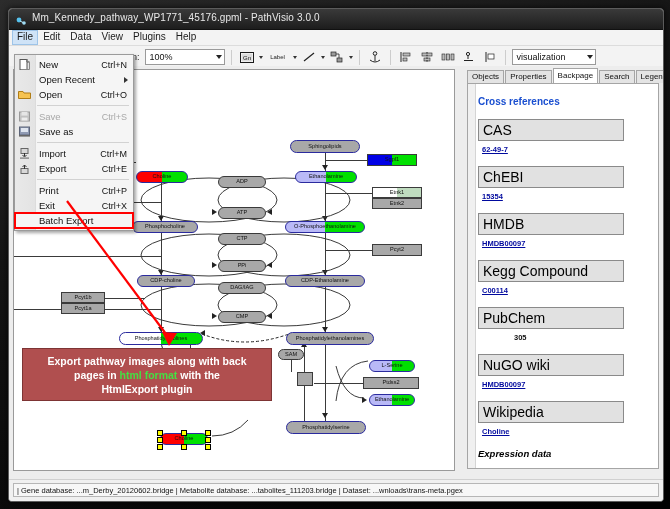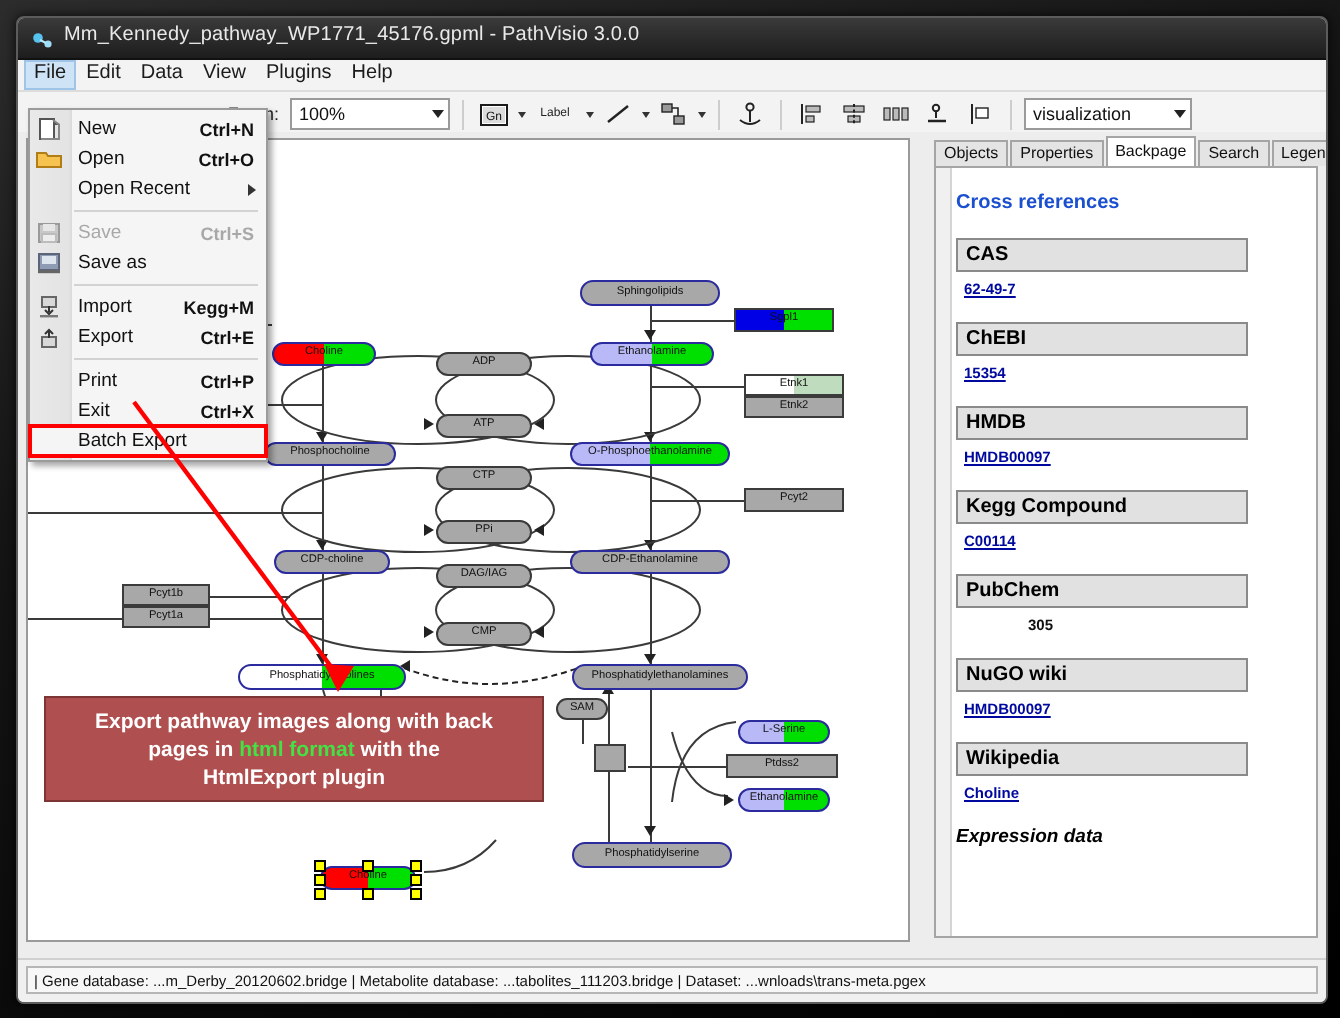--- a/index.html
+++ b/index.html
@@ -88,21 +88,21 @@
   .tab{font-size:8px;color:#111;background:#e4e4e4;border:1px solid #a5a5a5;border-bottom:none;
     padding:1px 4px 1px 4px;margin-right:1px;line-height:10px;}
   .tab.sel{background:#fff;font-weight:normal;padding:2px 4px 2px 4px;}
   .panel-body{position:absolute;left:8px;top:14px;width:190px;height:384px;background:#fff;
     border:1px solid #a5a5a5;overflow:hidden;}
   .panel-scroll{position:absolute;left:0;top:0;width:7px;height:100%;background:#f0f0f0;
     border-right:1px solid #d4d4d4;}
   .panel-content{position:absolute;left:10px;top:0;right:2px;}
   .xref-title{font-size:10px;font-weight:bold;color:#1a4fd0;margin-top:12px;}
   .xref-head{margin-top:12px;border:1px solid #8a8a8a;background:#e1e1e1;
-    font-size:10px;font-weight:bold;color:#000;padding:2px 4px;width:146px;box-sizing:border-box;}
+    font-size:14px;font-weight:normal;color:#000;padding:2px 4px;width:146px;box-sizing:border-box;}
   .xref-val{font-size:7.5px;color:#00099e;margin-top:4px;margin-left:4px;
     text-decoration:underline;font-weight:bold;}
   .xref-val.plain{color:#111;text-decoration:none;margin-left:36px;}
   .expr-title{margin-top:12px;font-size:9.5px;font-weight:bold;color:#000;font-style:italic;}
 
   
   .statusbar{position:absolute;left:0;top:470px;width:654px;height:21px;background:#f0f0f0;
     border-top:1px solid #d0d0d0;}
   .status-field{position:absolute;left:4px;top:3px;width:646px;height:14px;
     border:1px solid #b6b6b6;background:#f7f7f7;font-size:7.5px;color:#111;
@@ -110,21 +110,21 @@
 
   
   .menu{position:absolute;left:5px;top:45px;width:118px;background:#f5f5f5;
     border:1px solid #9b9b9b;box-shadow:2px 2px 3px rgba(0,0,0,.35);z-index:50;
     padding:2px 0;}
   .menu .gutter{position:absolute;left:0;top:0;width:20px;height:100%;
     background:linear-gradient(90deg,#e9e9e9,#e3e3e3);border-right:1px solid #dcdcdc;}
   .menu-item{position:relative;height:15px;display:flex;align-items:center;font-size:9.5px;
     color:#111;padding-left:24px;z-index:2;}
   .menu-item.disabled{color:#a8a8a8;}
-  .menu-item .acc{position:absolute;right:6px;font-size:9px;font-weight:bold;}
+  .menu-item .acc{position:absolute;right:6px;font-size:9px;}
   .menu-item .sub{position:absolute;right:5px;width:0;height:0;
     border-top:3px solid transparent;border-bottom:3px solid transparent;border-left:4px solid #333;}
   .menu-item .mico{position:absolute;left:3px;top:2px;width:13px;height:11px;}
   .menu-sep{height:1px;background:#d2d2d2;margin:3px 4px 3px 22px;position:relative;z-index:2;}
   .menu-item.highlight{outline:2px solid #ff0000;outline-offset:-1px;background:#f5f5f5;}
 </style>
 </head>
 <body>
 
 <div id="root">
@@ -491,32 +491,32 @@
               <rect x="2" y="0.5" width="7" height="10" fill="#fff" stroke="#555"></rect>
               <path d="M9 0.5 L9 3 L11.5 3" fill="#e8e8e8" stroke="#555"></path>
               <path d="M8.5 1 L11.5 3.2 L11.5 10.5 L2.5 10.5" fill="none" stroke="#888"></path>
             </svg>
         </span>
         <span>New</span>
         <span class="acc">Ctrl+N</span>
       </div>
 
       <div class="menu-item">
+        <span>Open Recent</span>
+        <span class="sub"></span>
+      </div>
+
+      <div class="menu-item">
         <span class="mico">
           <svg width="13" height="11" viewBox="0 0 13 11">
               <path d="M0.5 2.5 L5 2.5 L6 4 L12.5 4 L12.5 9.5 L0.5 9.5 Z" fill="#f6c351" stroke="#b07d16"></path>
             </svg>
         </span>
         <span>Open</span>
         <span class="acc">Ctrl+O</span>
-      </div>
-
-      <div class="menu-item">
-        <span>Open Recent</span>
-        <span class="sub"></span>
       </div>
 
       <div class="menu-sep"></div>
 
       <div class="menu-item disabled">
         <span class="mico">
           <svg width="13" height="11" viewBox="0 0 13 11">
               <rect x="1.5" y="1" width="10" height="9" fill="#c8c8c8" stroke="#9a9a9a"></rect>
               <rect x="3.5" y="1" width="6" height="3.5" fill="#e6e6e6"></rect>
               <rect x="3" y="6" width="7" height="4" fill="#ededed" stroke="#bcbcbc"></rect>
@@ -542,21 +542,21 @@
 
       <div class="menu-item">
         <span class="mico">
           <svg width="13" height="11" viewBox="0 0 13 11">
               <rect x="3" y="0.5" width="7" height="5" fill="#d8d8d8" stroke="#666"></rect>
               <path d="M6.5 5 L6.5 8 M4.5 7 L6.5 9 L8.5 7" stroke="#333" fill="none"></path>
               <rect x="2" y="9.5" width="9" height="1.2" fill="#777"></rect>
             </svg>
         </span>
         <span>Import</span>
-        <span class="acc">Kegg+M</span>
+        <span class="acc">Ctrl+M</span>
       </div>
 
       <div class="menu-item">
         <span class="mico">
           <svg width="13" height="11" viewBox="0 0 13 11">
               <rect x="3" y="5.5" width="7" height="5" fill="#d8d8d8" stroke="#666"></rect>
               <path d="M6.5 6 L6.5 2 M4.5 4 L6.5 2 L8.5 4" stroke="#333" fill="none"></path>
             </svg>
         </span>
         <span>Export</span>

